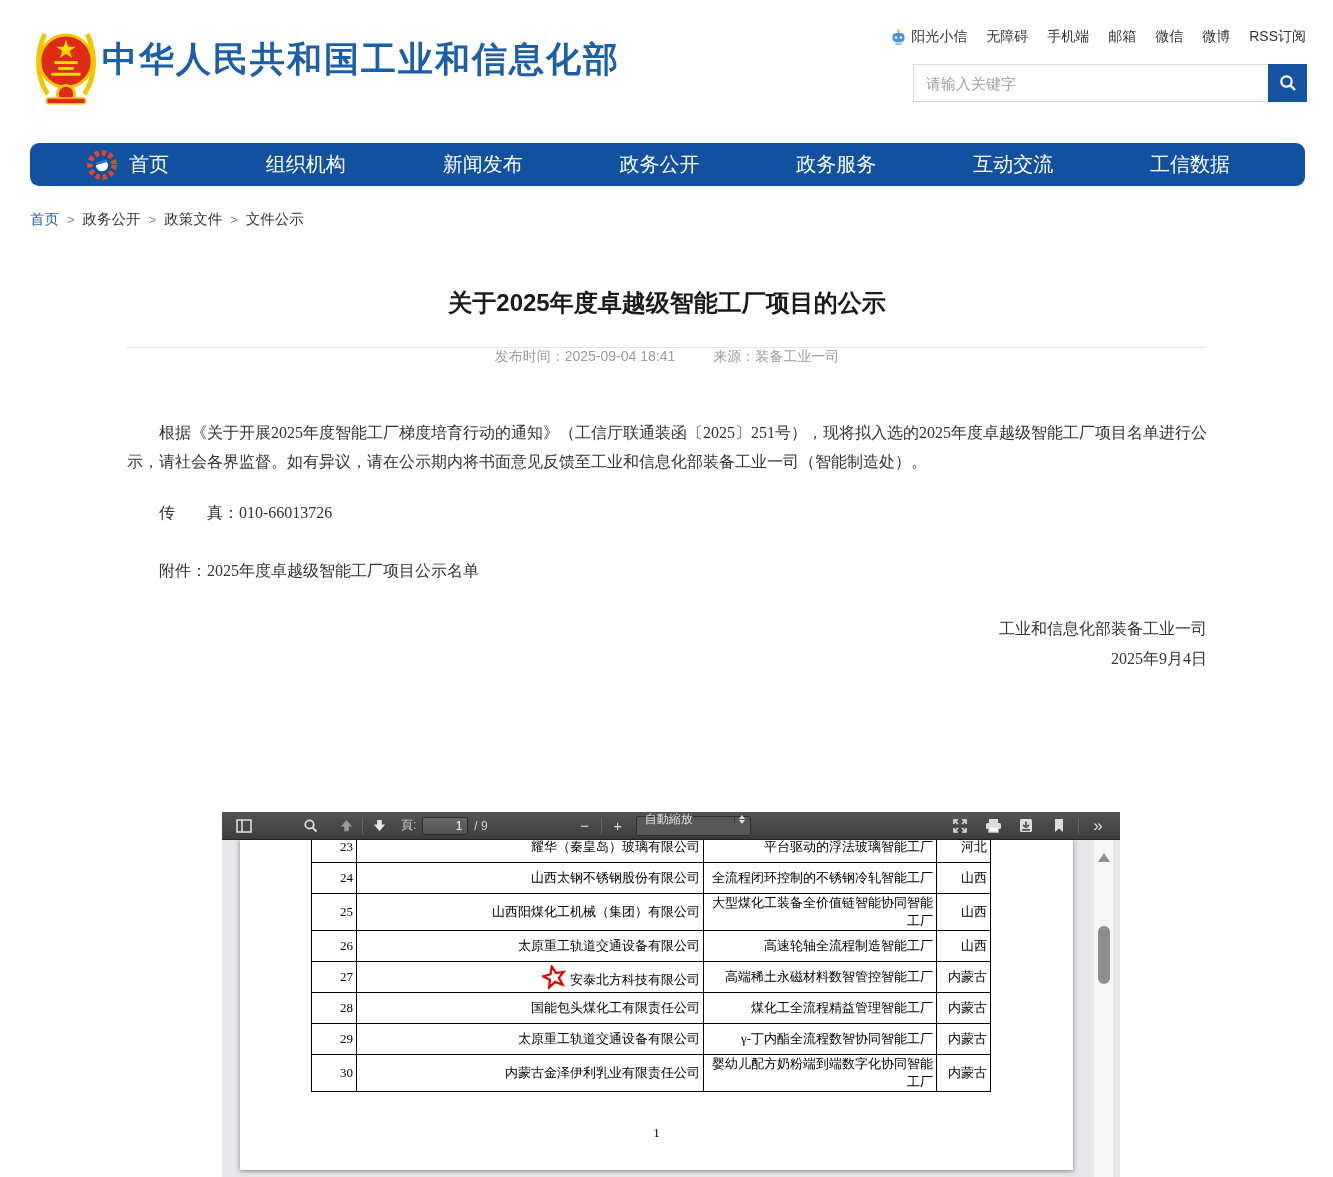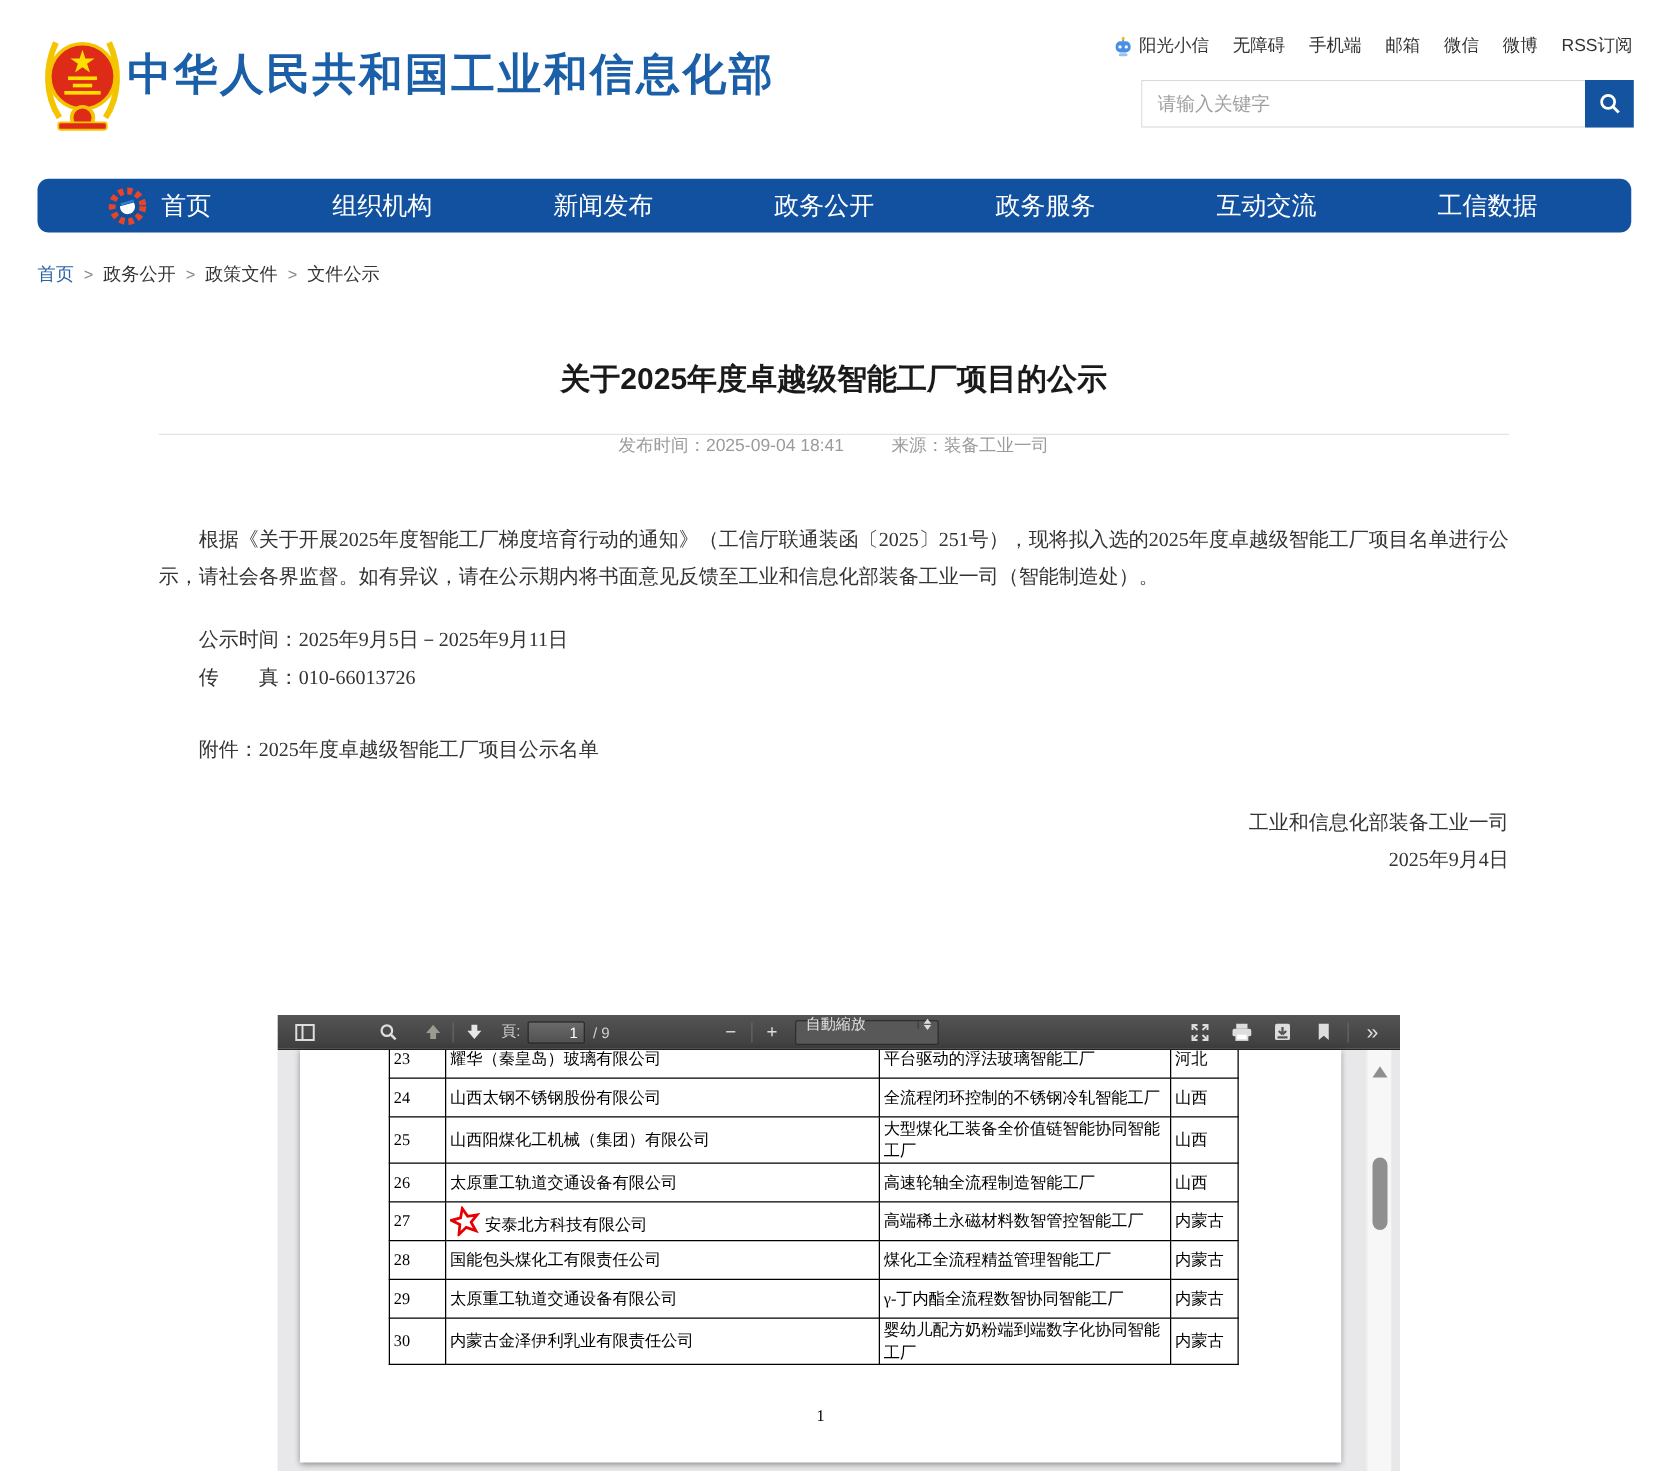--- a/index.html
+++ b/index.html
@@ -58,21 +58,21 @@
   .zoom-select .zs-text { flex:1; }
   .zoom-select .zs-arrows { width:16px; height:100%; border-left:1px solid #3a3a3a; display:flex; flex-direction:column; align-items:center; justify-content:center; gap:1px; }
   .zs-arrows .tri-up { width:0; height:0; border-left:3px solid transparent; border-right:3px solid transparent; border-bottom:4px solid #ddd; }
   .zs-arrows .tri-down { width:0; height:0; border-left:3px solid transparent; border-right:3px solid transparent; border-top:4px solid #ddd; }
   .right-cluster { display:flex; align-items:center; margin-left:auto; flex:0 0 auto; }
   .glyph-btn { font-size:15px; color:#ddd; line-height:1; }
   
   .pdf-body { position:relative; height:337px; }
   .pdf-page { position:absolute; left:18px; top:0; width:833px; height:330px; background:#fff; box-shadow:0 1px 5px rgba(0,0,0,.45); overflow:hidden; }
   .pdf-table { position:absolute; left:71px; top:-9px; border-collapse:collapse; font-family:"Liberation Serif", serif; }
-  .pdf-table td { border:1px solid #000; height:31px; text-align:left; font-size:13px; padding:0 3px; color:#000; }
+  .pdf-table td { border:1px solid #000; height:31px; text-align:right; font-size:13px; padding:0 3px; color:#000; }
   .pdf-table { border:1.5px solid #000; }
   .col-no { width:45px; }
   .col-company { width:347px; }
   .col-project { width:233px; }
   .col-prov { width:54px; }
   .star-mark { vertical-align:-5px; margin-right:4px; }
   .pdf-pagenum { position:absolute; left:0; right:0; top:285px; text-align:center; font-family:"Liberation Serif",serif; font-size:13px; color:#000; }
   .pdf-scrollbar { position:absolute; top:0; bottom:0; right:7px; width:20px; background:#f7f7f7; border-left:1px solid #ebebeb; }
   .sb-up { position:absolute; top:13px; left:4px; width:0; height:0; border-left:6px solid transparent; border-right:6px solid transparent; border-bottom:9px solid #8f8f8f; cursor:pointer; }
   .sb-thumb { position:absolute; top:86px; left:4px; width:12px; height:58px; background:#8f8f8f; border-radius:6px; cursor:grab; }
@@ -168,21 +168,20 @@
 
 <div class="article">
   <div class="article-title">关于2025年度卓越级智能工厂项目的公示</div>
   <hr class="article-rule">
   <div class="article-meta">
     <span>发布时间：</span><span>2025-09-04 18:41</span><span class="meta-gap"></span><span>来源：</span><span>装备工业一司</span>
   </div>
   <div class="article-body">
     <p class="para-main">根据《关于开展2025年度智能工厂梯度培育行动的通知》（工信厅联通装函〔2025〕251号），现将拟入选的2025年度卓越级智能工厂项目名单进行公示，请社会各界监督。如有异议，请在公示期内将书面意见反馈至工业和信息化部装备工业一司（智能制造处）。</p>
     <div class="info-block">
-      <p class="info-line">公示时间：2025年9月5日－2025年9月11日</p>
       <p class="info-line">传　　真：010-66013726</p>
     </div>
     <p class="attachment-line">附件：2025年度卓越级智能工厂项目公示名单</p>
     <p class="sig-line">工业和信息化部装备工业一司</p>
     <p class="date-line">2025年9月4日</p>
   </div>
 </div>
 
 <div class="pdf-embed">
   <div class="pdf-toolbar">

